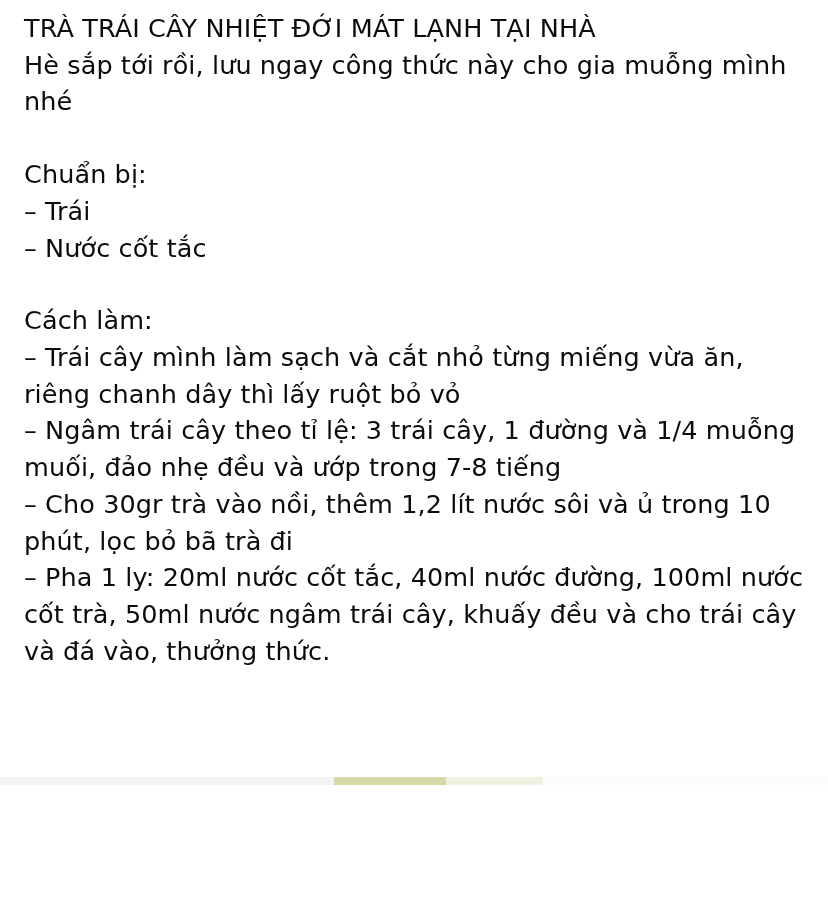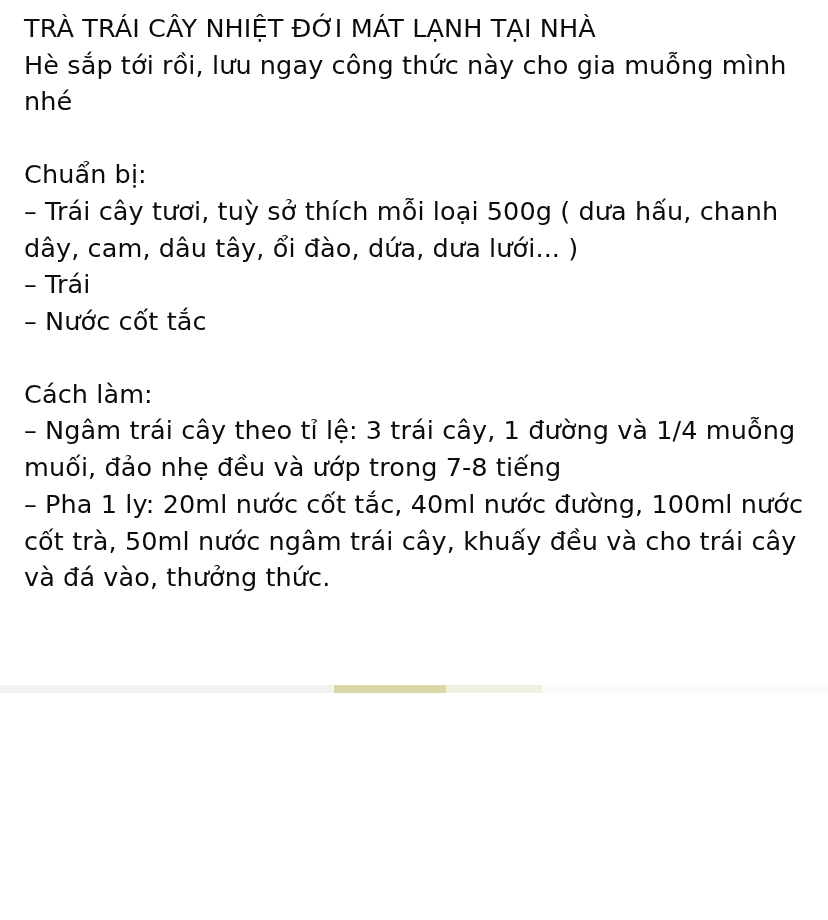--- a/index.html
+++ b/index.html
@@ -9,21 +9,21 @@
   }
   body {
     width: 828px;
     height: 920px;
     overflow: hidden;
     font-family: "DejaVu Sans", sans-serif;
   }
   .page {
     position: relative;
     width: 828px;
-    height: 693px;
+    height: 785px;
     background: #ffffff;
     box-sizing: border-box;
   }
   .recipe {
     padding: 10px 22px 0 24px;
     color: #0b0b0b;
     font-size: 25.5px;
     line-height: 1.44;
     letter-spacing: 0.1px;
   }
@@ -56,28 +56,29 @@
 
   <div class="recipe">
 
     <p class="line">TRÀ TRÁI CÂY NHIỆT ĐỚI MÁT LẠNH TẠI NHÀ</p>
 
     <p class="line">Hè sắp tới rồi, lưu ngay công thức này cho gia muỗng mình nhé</p>
 
     <div class="blank"></div>
 
     <p class="line">Chuẩn bị:</p>
-    <p class="line">– Trái cây tươi, tuỳ sở thích mỗi loại 500g ( dưa hấu, chanh dây, cam, dâu tây, ổi đào, dứa, dưa lưới... )</p>
     <p class="line">– Trái</p>
     <p class="line">– Nước cốt tắc</p>
 
     <div class="blank"></div>
 
     <p class="line">Cách làm:</p>
+    <p class="line">– Trái cây mình làm sạch và cắt nhỏ từng miếng vừa ăn, riêng chanh dây thì lấy ruột bỏ vỏ</p>
     <p class="line">– Ngâm trái cây theo tỉ lệ: 3 trái cây, 1 đường và 1/4 muỗng muối, đảo nhẹ đều và ướp trong 7-8 tiếng</p>
+    <p class="line">– Cho 30gr trà vào nồi, thêm 1,2 lít nước sôi và ủ trong 10 phút, lọc bỏ bã trà đi</p>
     <p class="line">– Pha 1 ly: 20ml nước cốt tắc, 40ml nước đường, 100ml nước cốt trà, 50ml nước ngâm trái cây, khuấy đều và cho trái cây và đá vào, thưởng thức.</p>
 
   </div>
 
   <div class="bottom-strip">
     <div class="strip-seg seg-a"></div>
     <div class="strip-seg seg-b"></div>
     <div class="strip-seg seg-c"></div>
     <div class="strip-seg seg-d"></div>
   </div>

